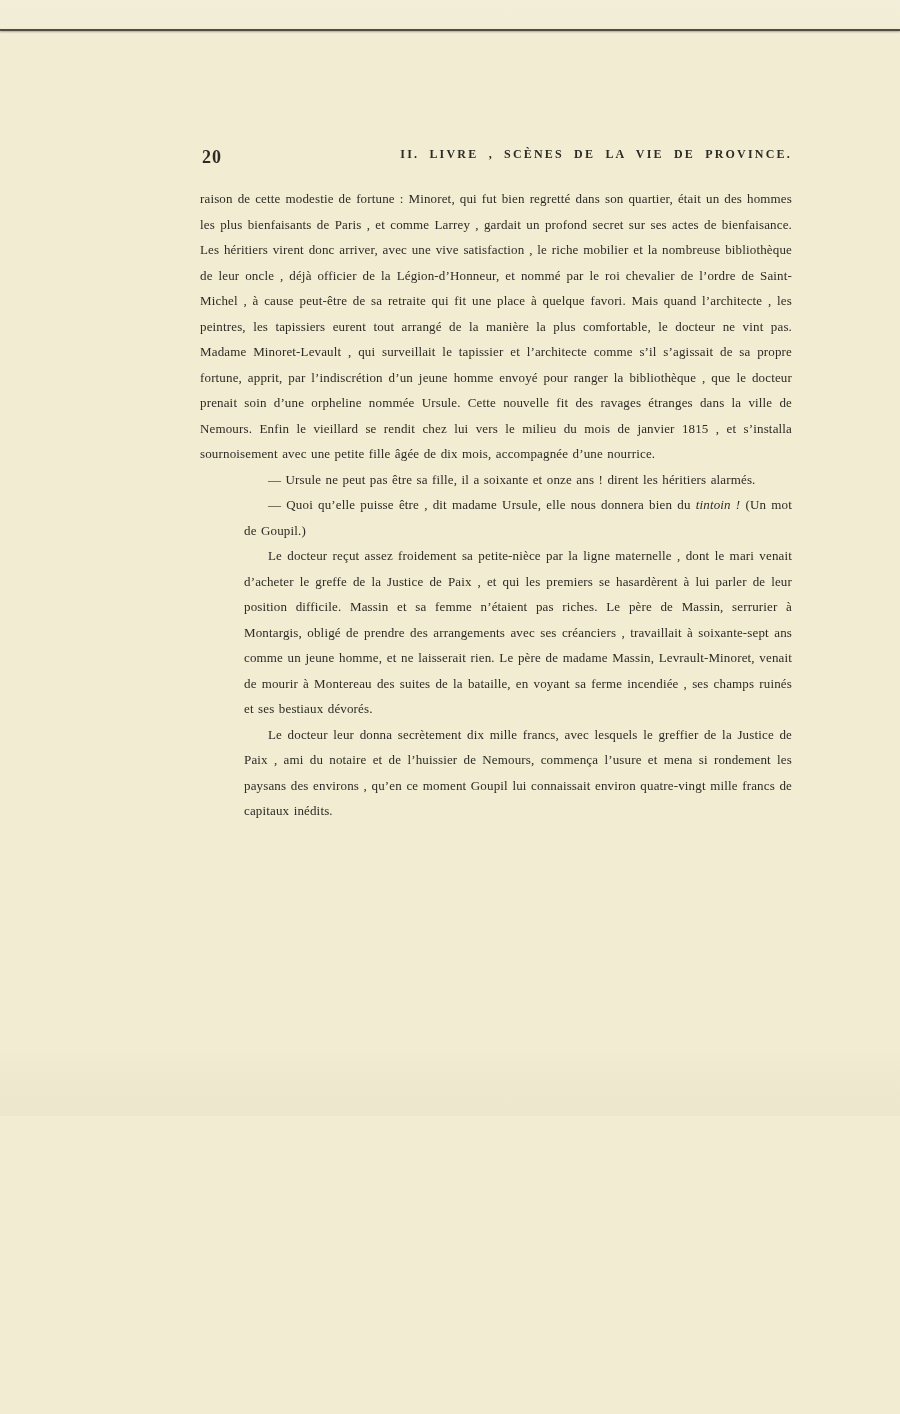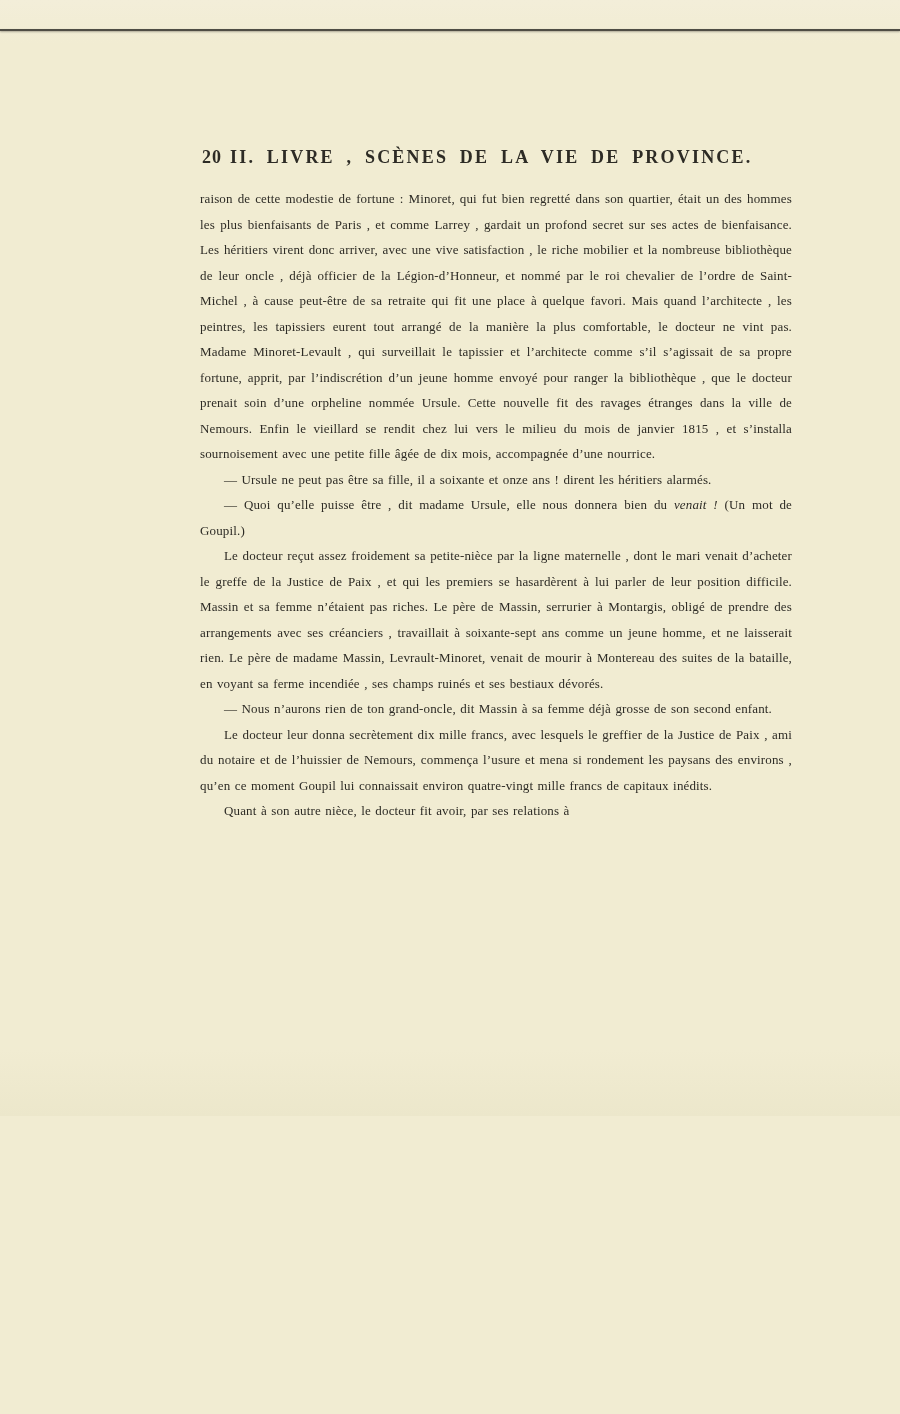--- a/index.html
+++ b/index.html
@@ -32,54 +32,52 @@
     top:147px;left:200px;width:592px;
     height:24px;
     color:var(--ink);
   }
   .pagenum{
     position:absolute;left:2px;top:0;
     font-size:18px;font-weight:bold;
     letter-spacing:1px;
   }
   .running-title{
-    display:block;text-align:left;
-    font-size:18px;font-weight:bold;
+    display:block;text-align:right;
+    font-size:12px;font-weight:bold;
     letter-spacing:2.2px;word-spacing:5px;
     padding-left:30px;
     white-space:nowrap;
   }
   .body{
     position:absolute;
     top:186px;left:200px;width:592px;
     color:var(--ink);
     font-size:13px;line-height:25.5px;
     text-align:justify;
     word-spacing:1px;
     letter-spacing:.15px;
   }
   .body p{margin:0;}
-  .body p.indent{text-indent:24px;}
+  .body p.indent{text-indent:24px;margin-left:44px;}
   .italic{font-style:italic;}
 </style>
 </head>
 <body>
 
 <div class="scan">
   <div class="edge-line edge-top"></div>
 
   <div class="header">
     <span class="pagenum">20</span>
     <span class="running-title">II. LIVRE , SCÈNES DE LA VIE DE PROVINCE.</span>
   </div>
 
   <div class="body">
       <p class=""><span>raison de cette modestie de fortune : Minoret, qui fut bien regretté dans son quartier, était un des hommes les plus bienfaisants de Paris , et comme Larrey , gardait un profond secret sur ses actes de bienfaisance. Les héritiers virent donc arriver, avec une vive satisfaction , le riche mobilier et la nombreuse bibliothèque de leur oncle , déjà officier de la Légion-d’Honneur, et nommé par le roi chevalier de l’ordre de Saint-Michel , à cause peut-être de sa retraite qui fit une place à quelque favori. Mais quand l’architecte , les peintres, les tapissiers eurent tout arrangé de la manière la plus comfortable, le docteur ne vint pas. Madame Minoret-Levault , qui surveillait le tapissier et l’architecte comme s’il s’agissait de sa propre fortune, apprit, par l’indiscrétion d’un jeune homme envoyé pour ranger la bibliothèque , que le docteur prenait soin d’une orpheline nommée Ursule. Cette nouvelle fit des ravages étranges dans la ville de Nemours. Enfin le vieillard se rendit chez lui vers le milieu du mois de janvier 1815 , et s’installa sournoisement avec une petite fille âgée de dix mois, accompagnée d’une nourrice.</span></p>
       <p class="indent"><span>— Ursule ne peut pas être sa fille, il a soixante et onze ans ! dirent les héritiers alarmés.</span></p>
-      <p class="indent"><span>— Quoi qu’elle puisse être , dit madame Ursule, elle nous donnera bien du </span><span class="italic">venait !</span><span> (Un mot de Goupil.)</span></p>
+      <p class="indent"><span>— Quoi qu’elle puisse être , dit madame Ursule, elle nous donnera bien du </span><span class="italic">tintoin !</span><span> (Un mot de Goupil.)</span></p>
       <p class="indent"><span>Le docteur reçut assez froidement sa petite-nièce par la ligne maternelle , dont le mari venait d’acheter le greffe de la Justice de Paix , et qui les premiers se hasardèrent à lui parler de leur position difficile. Massin et sa femme n’étaient pas riches. Le père de Massin, serrurier à Montargis, obligé de prendre des arrangements avec ses créanciers , travaillait à soixante-sept ans comme un jeune homme, et ne laisserait rien. Le père de madame Massin, Levrault-Minoret, venait de mourir à Montereau des suites de la bataille, en voyant sa ferme incendiée , ses champs ruinés et ses bestiaux dévorés.</span></p>
-      <p class="indent"><span>— Nous n’aurons rien de ton grand-oncle, dit Massin à sa femme déjà grosse de son second enfant.</span></p>
       <p class="indent"><span>Le docteur leur donna secrètement dix mille francs, avec lesquels le greffier de la Justice de Paix , ami du notaire et de l’huissier de Nemours, commença l’usure et mena si rondement les paysans des environs , qu’en ce moment Goupil lui connaissait environ quatre-vingt mille francs de capitaux inédits.</span></p>
-      <p class="indent"><span>Quant à son autre nièce, le docteur fit avoir, par ses relations à</span></p>
     </div>
 
   <div class="edge-line edge-bottom"></div>
 </div>
 
 </body></html>

